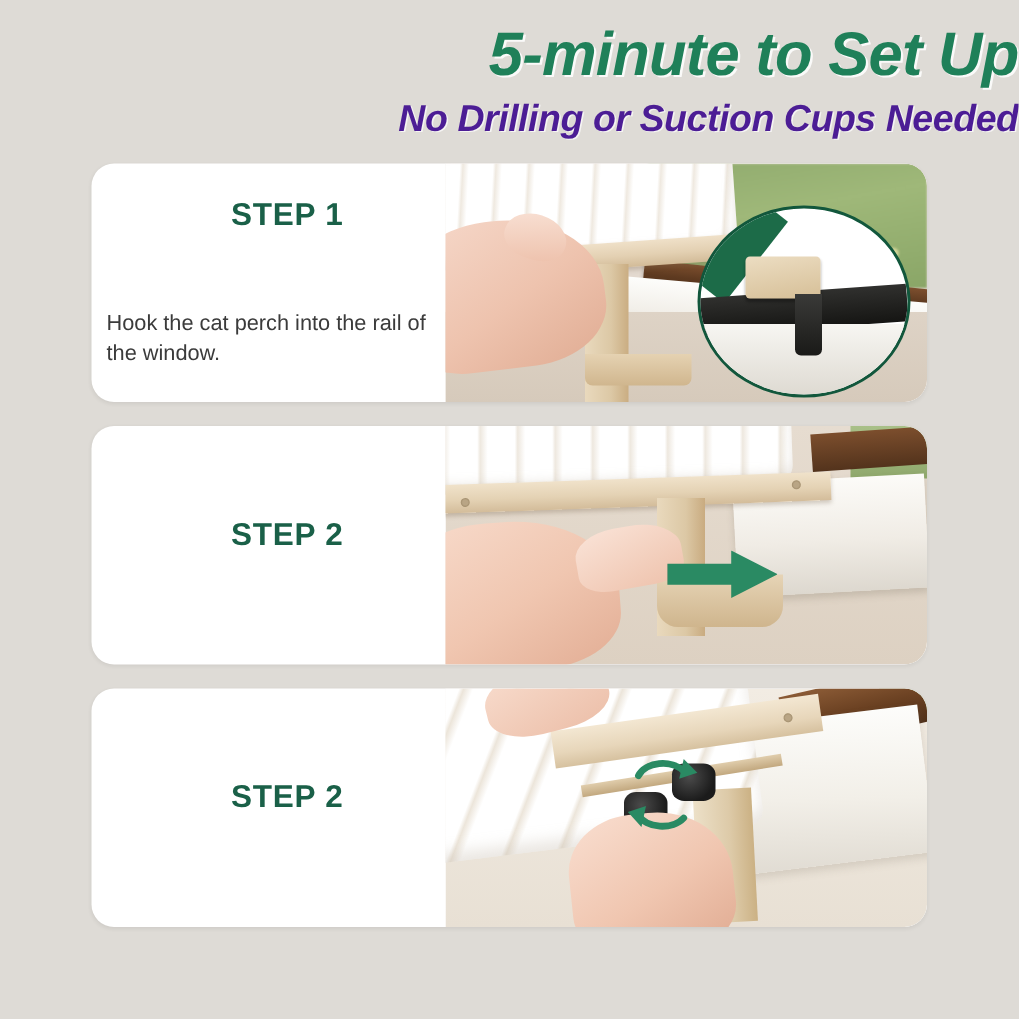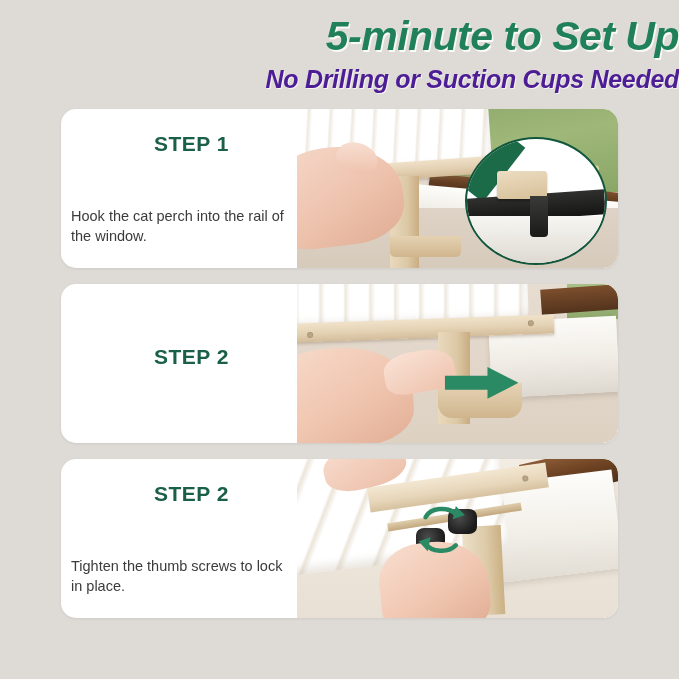--- a/index.html
+++ b/index.html
@@ -376,21 +376,20 @@
       <div class="p2-hook"></div>
       <div class="p2-hand"></div>
       <div class="p2-fingers"></div>
       <div class="p2-arrow"></div>
     </div>
   </div>
 
   <div class="card">
     <div class="card-text">
       <div class="step-title">STEP 2</div>
-      <div class="step-desc">Tighten the thumb screws to lock in place.</div>
     </div>
     <div class="card-photo photo-rounded-r">
       <div class="p3-bg"></div>
       <div class="p3-glass"></div>
       <div class="p3-rail"></div>
       <div class="p3-sill"></div>
       <div class="p3-cushion"></div>
       <div class="p3-board">
         <div class="p1-screw" style="left:86%; top:40%;"></div>
       </div>

